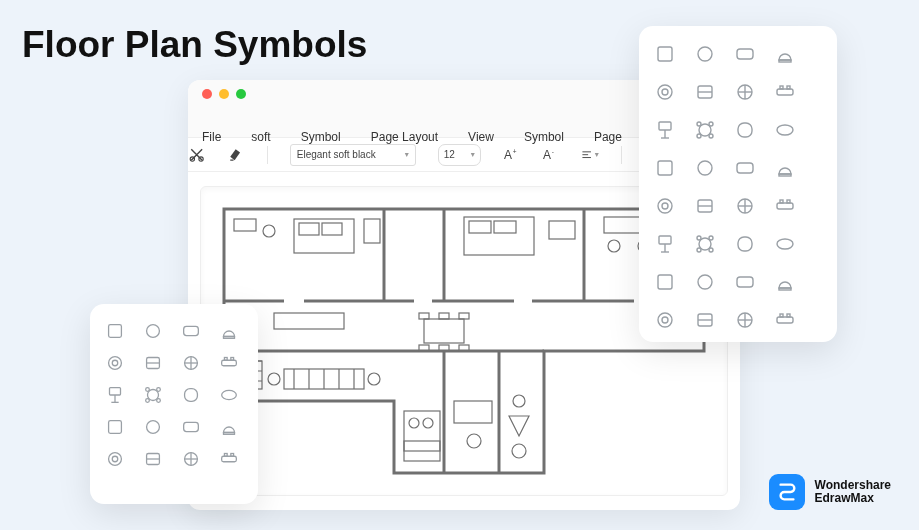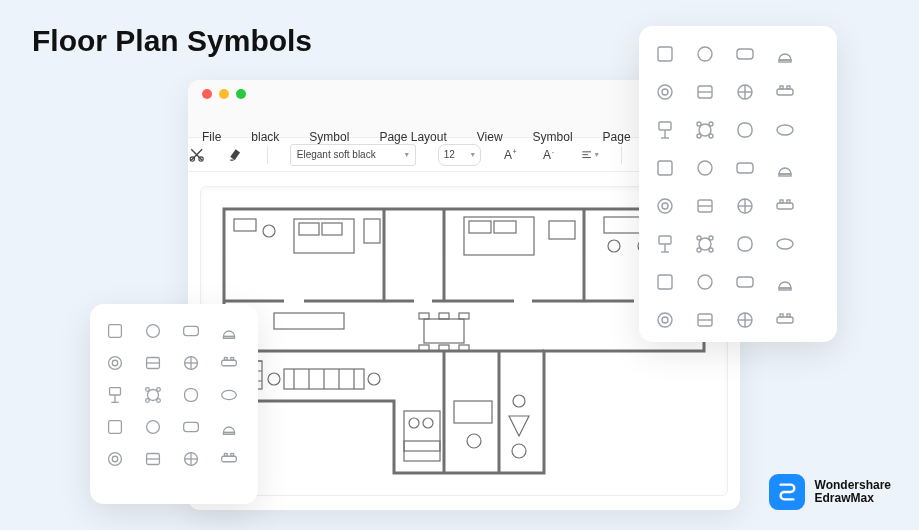--- a/index.html
+++ b/index.html
@@ -7,22 +7,22 @@
     width: 919px;
     height: 530px;
     background: #edf3fa;
     font-family: -apple-system, BlinkMacSystemFont, "Segoe UI", Arial, sans-serif;
     position: relative;
     overflow: hidden;
   }
   .page-title {
     position: absolute;
     top: 24px;
-    left: 32px;
-    font-size: 30px;
+    left: 22px;
+    font-size: 37px;
     font-weight: 800;
     color: #111;
   }
   .app-window {
     position: absolute;
     top: 80px;
     left: 188px;
     width: 552px;
     height: 430px;
     background: #fff;
@@ -163,21 +163,21 @@
 <div class="page-title">Floor Plan Symbols</div>
 
 <div class="app-window">
   <div class="titlebar">
     <div class="dot dot-red"></div>
     <div class="dot dot-yellow"></div>
     <div class="dot dot-green"></div>
   </div>
   <div class="menubar">
     <span>File</span>
-    <span>black</span>
+    <span>soft</span>
     <span>Symbol</span>
     <span>Page Layout</span>
     <span>View</span>
     <span>Symbol</span>
     <span>Page</span>
   </div>
   <div class="toolbar">
     <div class="tool-btn">
       <svg viewBox="0 0 16 16">
           <path d="M3 3l10 10M13 3L3 13" stroke="#444" stroke-width="1.3"></path>

